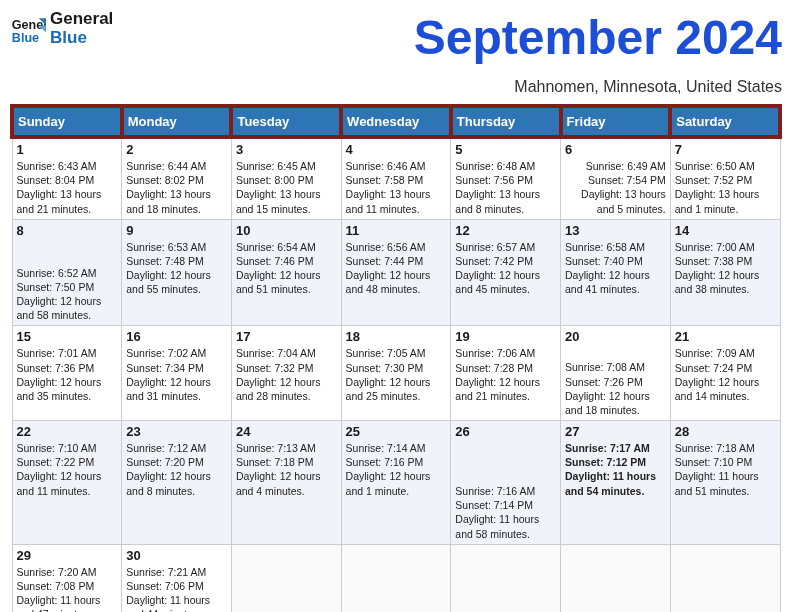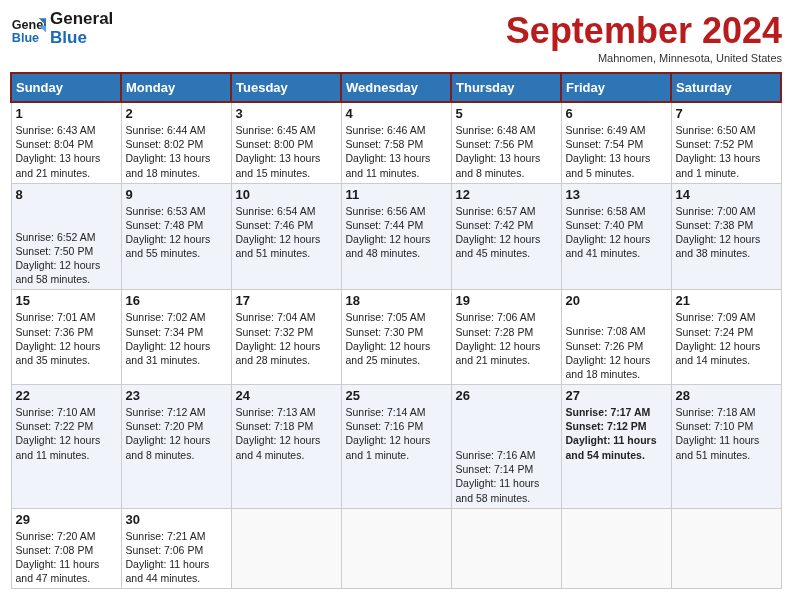--- a/index.html
+++ b/index.html
@@ -22,41 +22,42 @@
       gap: 4px;
     }
     .logo-icon {
       width: 36px;
       height: 36px;
     }
     .title-area {
       text-align: right;
     }
     .month-title {
-      font-size: 36px;
+      font-size: 48px;
       font-weight: bold;
-      color: #b91c1c;
+      color: #1d4ed8;
     }
     .location {
-      font-size: 11px;
+      font-size: 16px;
       color: #333;
+      margin-top: 13px;
     }
     .calendar {
       width: 100%;
       border-collapse: collapse;
       font-size: 11px;
     }
     .calendar th {
       background: #2e75b6;
       color: white;
       padding: 6px 4px;
       text-align: left;
       font-size: 13px;
       font-weight: bold;
-      border: 2px solid #7f1d1d;
+      border: 4px solid #7f1d1d;
     }
     .calendar td {
       border: 1px solid #ccc;
       vertical-align: top;
       padding: 3px 4px;
       width: calc(100% / 7);
       min-height: 80px;
       background: #fff;
     }
     .calendar tr:nth-child(even) td {
@@ -144,21 +145,21 @@
         </td>
         <td>
           <span class="day-num">5</span>
           <div class="day-info" style="white-space: pre-line;">Sunrise: 6:48 AM
 Sunset: 7:56 PM
 Daylight: 13 hours
 and 8 minutes.</div>
         </td>
         <td>
           <span class="day-num">6</span>
-          <div class="day-info" style="white-space: pre-line;">Sunrise: 6:49 AM
+          <div class="day-info" style="white-space: pre-line; text-align: right;">Sunrise: 6:49 AM
 Sunset: 7:54 PM
 Daylight: 13 hours
 and 5 minutes.</div>
         </td>
         <td>
           <span class="day-num">7</span>
           <div class="day-info" style="white-space: pre-line;">Sunrise: 6:50 AM
 Sunset: 7:52 PM
 Daylight: 13 hours
 and 1 minute.</div>

